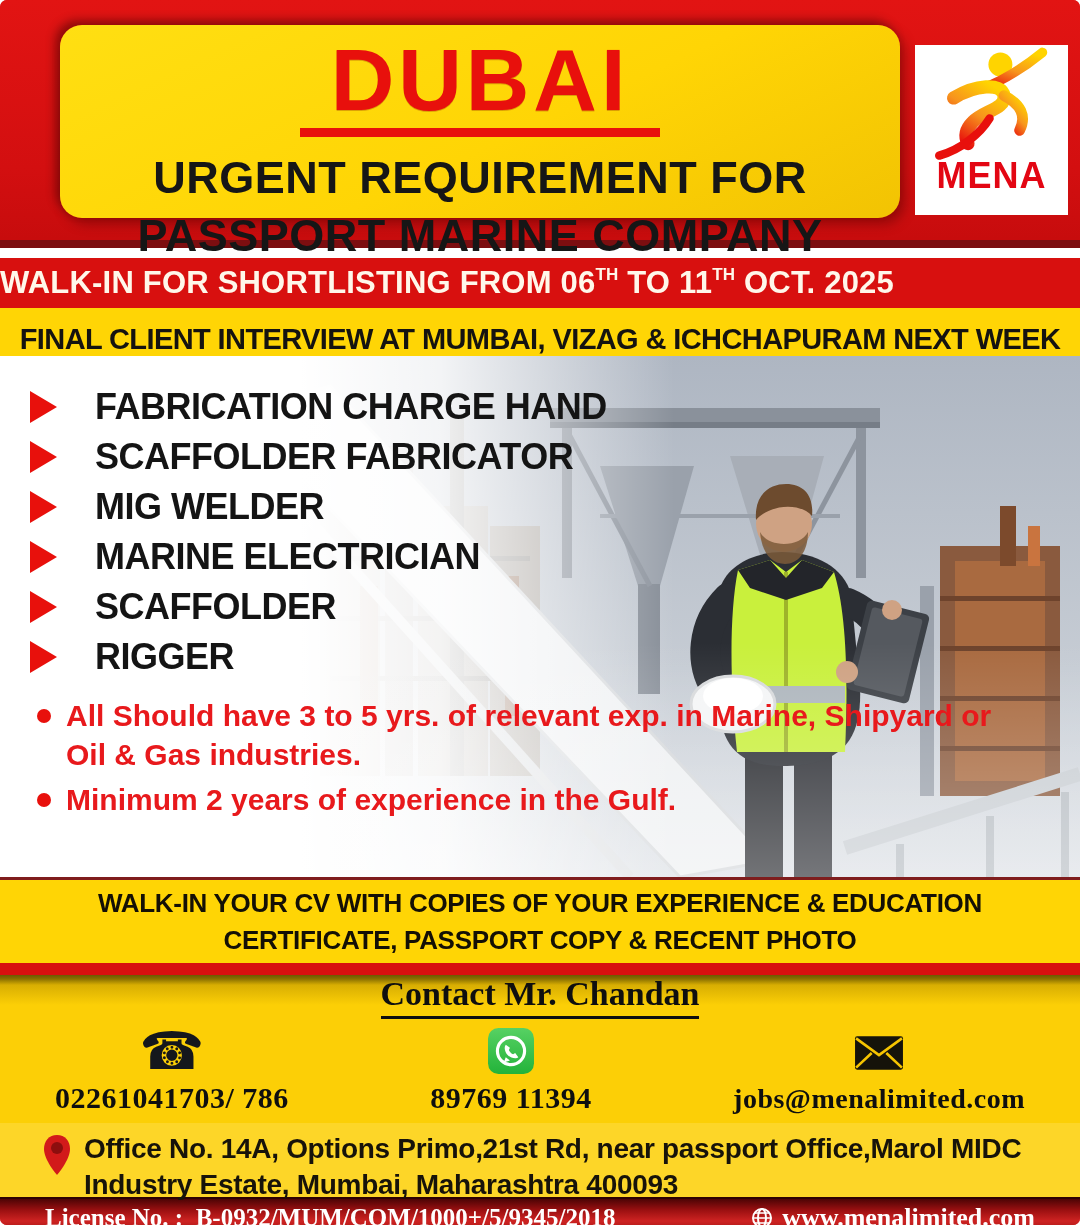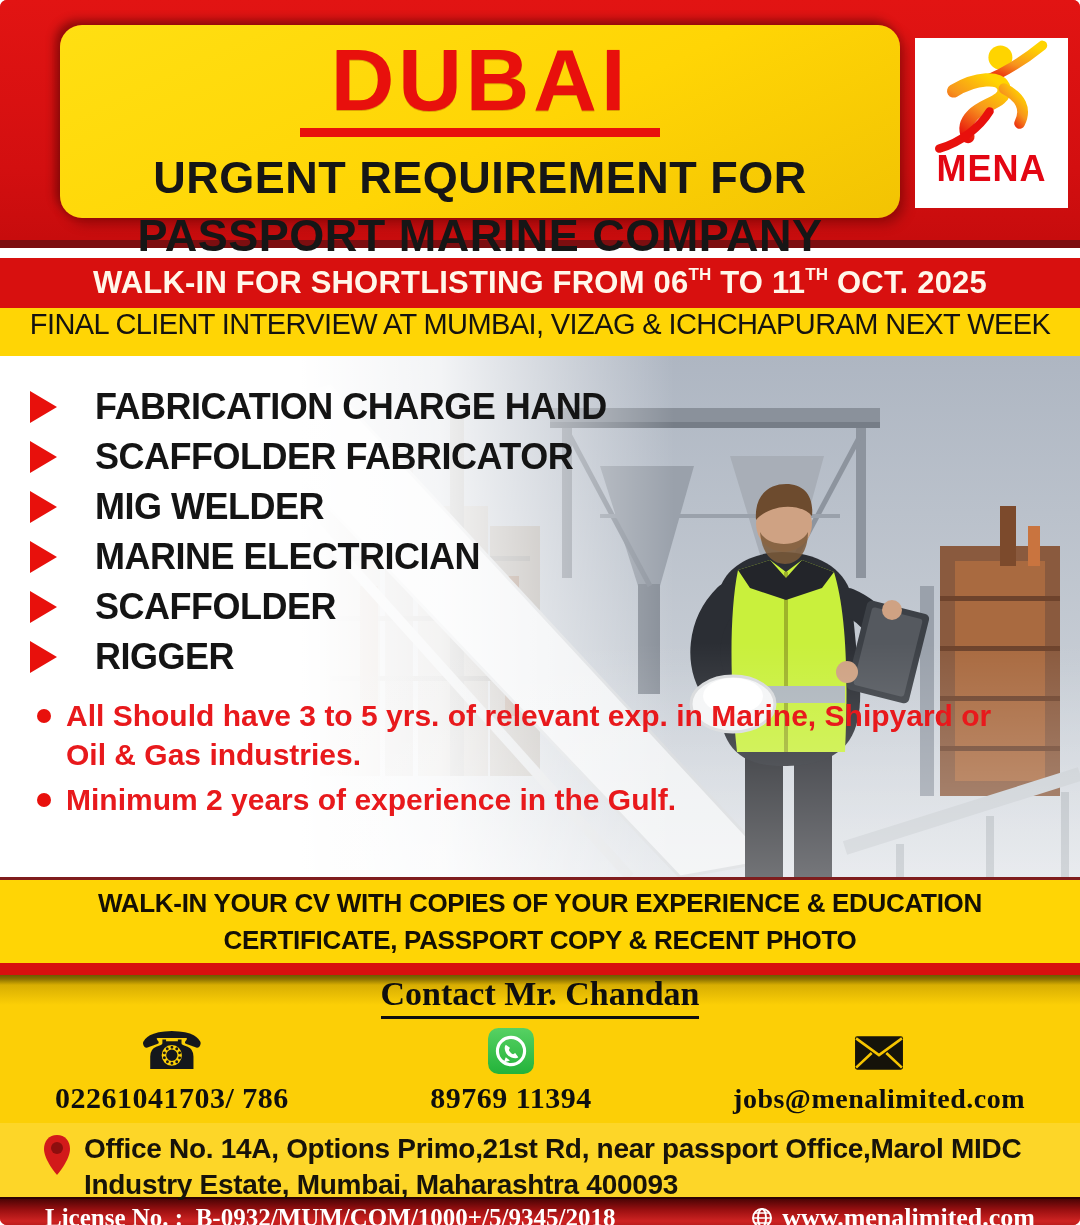--- a/index.html
+++ b/index.html
@@ -13,34 +13,34 @@
     position:absolute; left:60px; top:25px; width:840px; height:193px;
     background:linear-gradient(155deg,#ffdf12 0%,#ffd505 55%,#f2c303 100%);
     border-radius:22px; text-align:center;
     box-shadow:-5px -5px 10px rgba(50,0,0,.45), 5px 6px 12px rgba(50,0,0,.35);
   }
   .city { font-size:88px; font-weight:800; letter-spacing:4px; color:#e8100c; line-height:1.02; margin-top:10px;
           text-shadow:0 1px 0 rgba(120,0,0,.25); }
   .city-underline { width:360px; height:9px; background:#e8100c; margin:3px auto 12px auto; }
   .subtitle-line { font-size:45px; font-weight:700; color:#161616; line-height:1.3; letter-spacing:.5px; }
 
-  .mena-box { position:absolute; right:12px; top:38px; width:153px; height:170px; background:#fff;
+  .mena-box { position:absolute; right:12px; top:45px; width:153px; height:170px; background:#fff;
               display:flex; flex-direction:column; align-items:center; }
   .mena-text { color:#e30613; font-weight:900; font-size:36px; letter-spacing:1px; margin-top:-8px; }
 
   
   .maroon-line { height:8px; background:#7c0e10; }
   .white-strip { height:10px; background:#ffffff; }
 
   
-  .band-walkin { height:50px; background:#d8100f; display:flex; align-items:center; justify-content:center;
+  .band-walkin { height:50px; background:#d8100f; display:flex; align-items:center; 
                  color:#fff7ea; font-size:31px; font-weight:800; letter-spacing:0.2px; }
   .ordinal { font-size:17px; vertical-align:13px; font-weight:800; }
-  .band-interview { height:48px; background:#ffd505; display:flex; align-items:flex-start; justify-content:center;
-                    color:#151310; font-size:29px; font-weight:400; letter-spacing:-0.6px; }
+  .band-interview { height:48px; background:#ffd505; display:flex; align-items:flex-end; justify-content:center;
+                    color:#151310; font-size:29px; font-weight:700; letter-spacing:-0.6px; }
 
   
   .main { position:relative; height:521px; background:#fff; overflow:hidden; }
   .photo-wrap { position:absolute; top:0; right:0; width:780px; height:521px; z-index:1; }
   .jobs { position:relative; z-index:2; list-style:none; padding:26px 0 0 30px; }
   .job { display:flex; align-items:center; gap:17px; height:50px; }
   .tri { width:0; height:0; border-left:27px solid #e8100c; border-top:16px solid transparent; border-bottom:16px solid transparent; flex:0 0 auto; }
   .job-label { font-size:36px; font-weight:800; color:#141414; letter-spacing:-0.5px; white-space:nowrap;margin-left:21px; }
   .notes { position:relative; z-index:2; list-style:none; margin:14px 0 6px 30px; max-width:970px; }
   .note { position:relative; font-size:30px; font-weight:700; color:#e8191c; line-height:1.3; padding-left:36px; margin-bottom:6px; }

